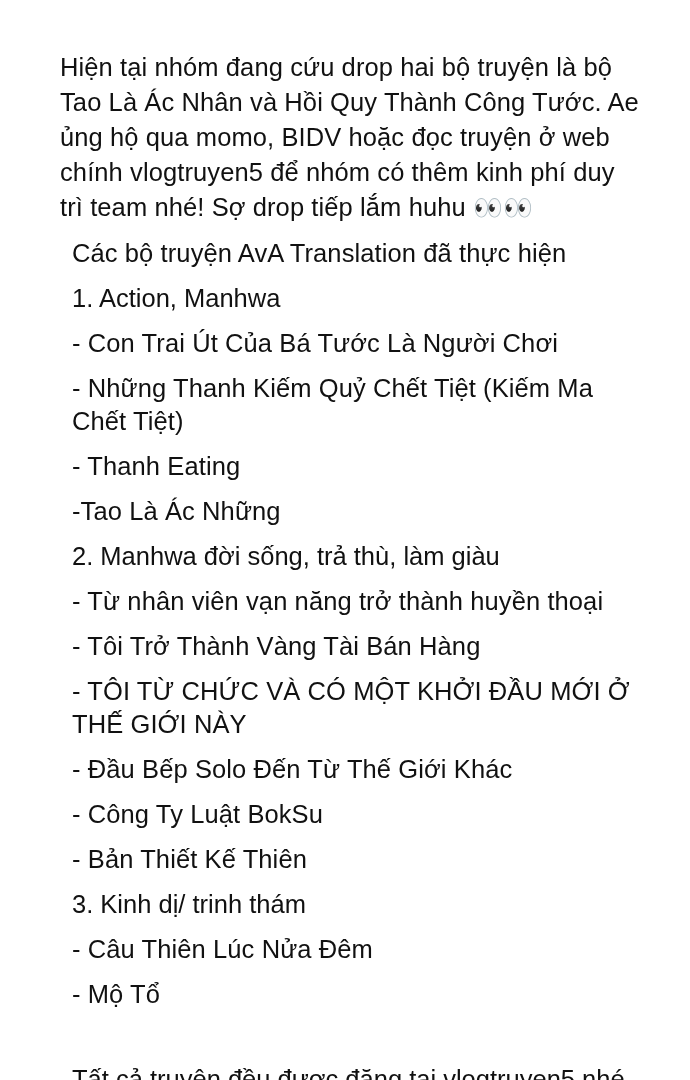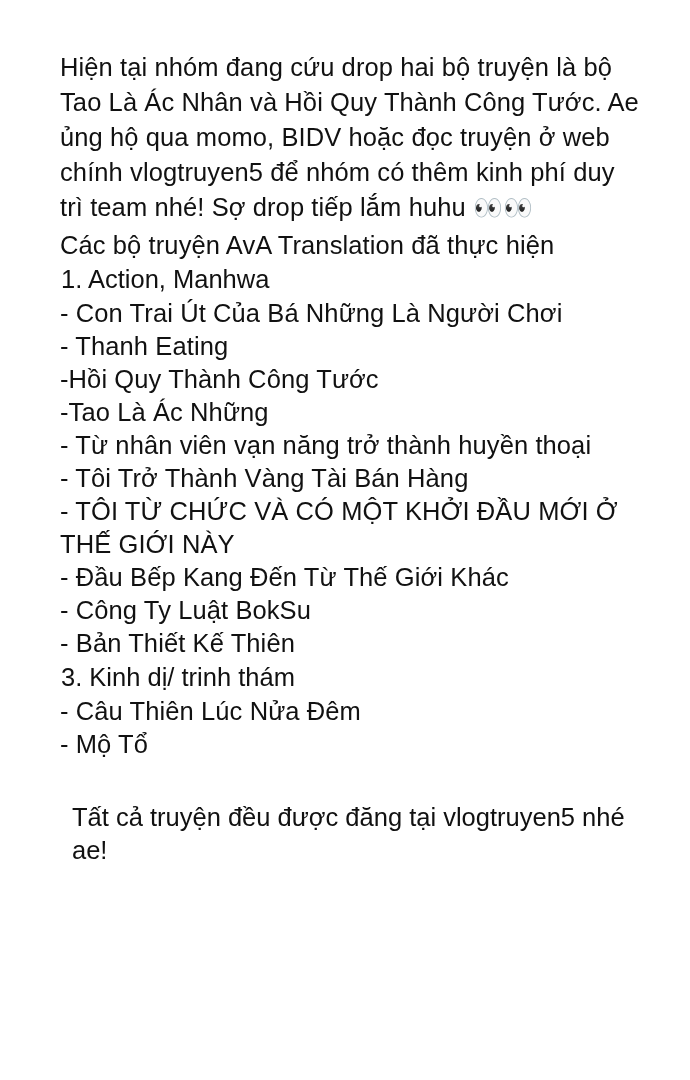--- a/index.html
+++ b/index.html
@@ -30,27 +30,27 @@
     white-space: pre-wrap;
   }
   .emoji {
     font-size: 24px;
     letter-spacing: 1px;
   }
   .line {
     font-size: 25.5px;
     line-height: 33px;
     letter-spacing: 0.1px;
-    margin: 0;
+    margin: 12px;
     white-space: pre-wrap;
   }
   .section-head {
     font-size: 25.5px;
     line-height: 33px;
-    margin: 1px;
+    margin: 12px;
   }
   .spacer {
     height: 28px;
   }
   .footer {
     font-size: 25.5px;
     line-height: 33px;
     margin: 12px;
     white-space: pre-wrap;
   }
@@ -58,29 +58,30 @@
 </head>
 <body>
 
 <div class="page">
 
   <p class="notice"><span>Hiện tại nhóm đang cứu drop hai bộ truyện là bộ Tao Là Ác Nhân và Hồi Quy Thành Công Tước. Ae ủng hộ qua momo, BIDV hoặc đọc truyện ở web chính vlogtruyen5 để nhóm có thêm kinh phí duy trì team nhé! Sợ drop tiếp lắm huhu </span><span class="emoji">👀👀</span></p>
 
   <p class="line">Các bộ truyện AvA Translation đã thực hiện</p>
 
   <p class="section-head">1. Action, Manhwa</p>
-  <p class="line">- Con Trai Út Của Bá Những Là Người Chơi</p>
+  <p class="line">- Con Trai Út Của Bá Tước Là Người Chơi</p>
+  <p class="line">- Những Thanh Kiếm Quỷ Chết Tiệt (Kiếm Ma Chết Tiệt)</p>
   <p class="line">- Thanh Eating</p>
-  <p class="line">-Hồi Quy Thành Công Tước</p>
   <p class="line">-Tao Là Ác Những</p>
 
+  <p class="section-head">2.  Manhwa đời sống, trả thù, làm giàu</p>
   <p class="line">- Từ nhân viên vạn năng trở thành huyền thoại</p>
   <p class="line">- Tôi Trở Thành Vàng Tài Bán Hàng</p>
   <p class="line">- TÔI TỪ CHỨC VÀ CÓ MỘT KHỞI ĐẦU MỚI Ở THẾ GIỚI NÀY</p>
-  <p class="line">- Đầu Bếp Kang Đến Từ Thế Giới Khác</p>
+  <p class="line">- Đầu Bếp Solo Đến Từ Thế Giới Khác</p>
   <p class="line">- Công Ty Luật BokSu</p>
   <p class="line">- Bản Thiết Kế Thiên</p>
 
   <p class="section-head">3. Kinh dị/ trinh thám</p>
   <p class="line">- Câu Thiên Lúc Nửa Đêm</p>
   <p class="line">- Mộ Tổ</p>
 
   <div class="spacer"></div>
 
   <p class="footer">Tất cả truyện đều được đăng tại vlogtruyen5 nhé ae!</p>

